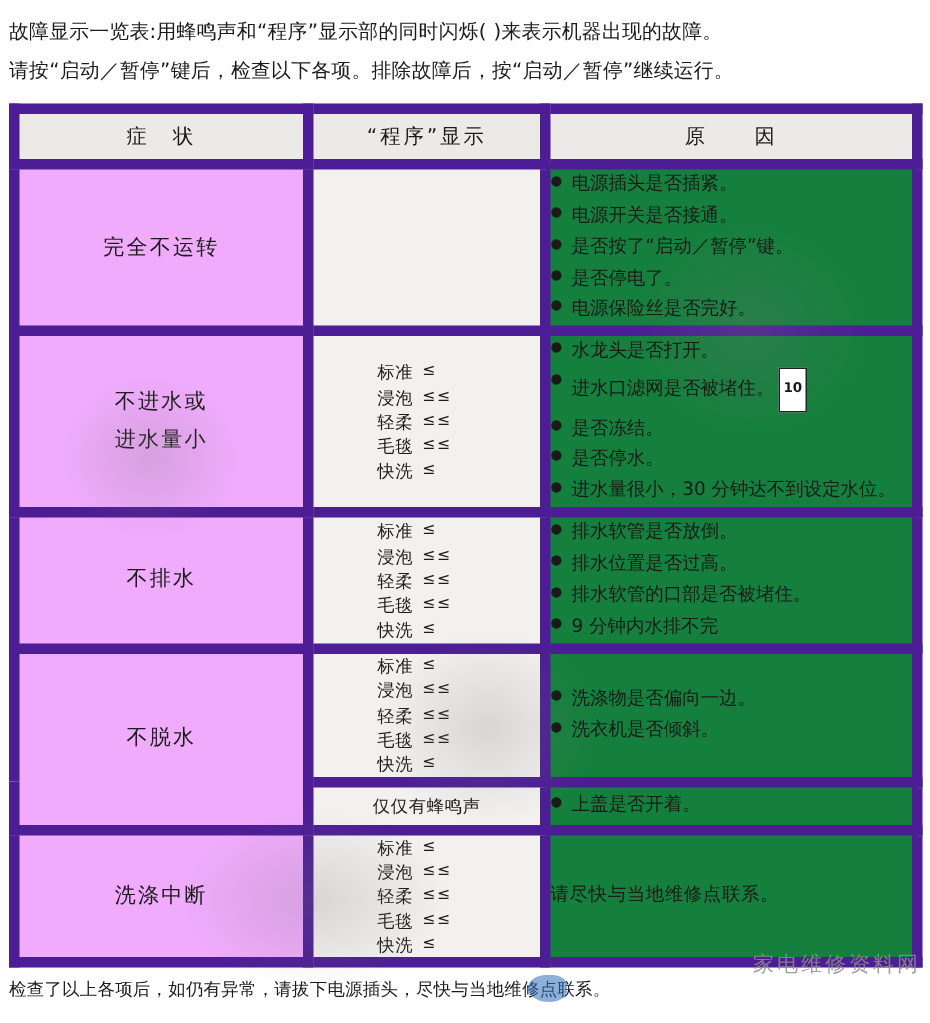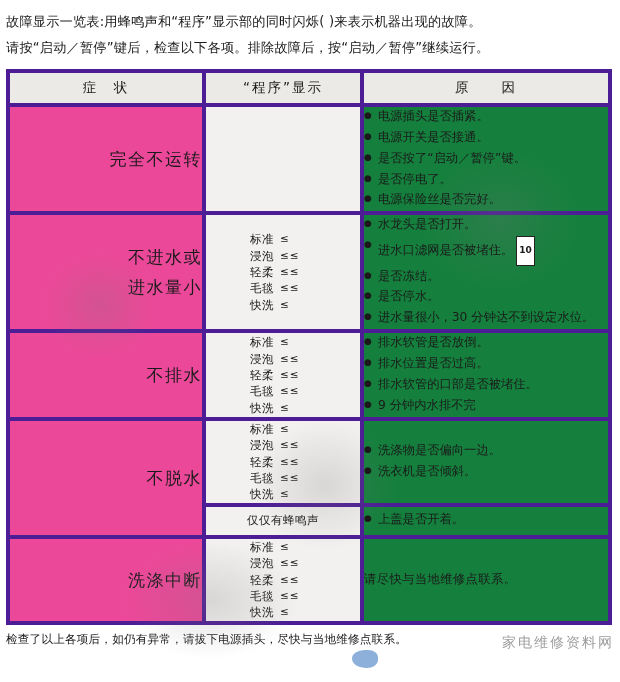--- a/index.html
+++ b/index.html
@@ -32,41 +32,41 @@
     margin: 0 0 2px 0;
   }
   table.fault {
     border-collapse: collapse;
     width: 604px;
     margin: 8px 6px 0 6px;
     table-layout: fixed;
     background: #f2f1ef;
   }
   table.fault th, table.fault td {
-    border: 4px solid #4c1d95;
+    border: 7px solid #4c1d95;
     vertical-align: middle;
     padding: 0;
   }
   thead th {
     height: 30px;
     font-size: 13.5px;
     font-weight: normal;
     letter-spacing: 2px;
     background: #eceae6;
   }
   .col-sym { width: 196px; }
   .col-disp { width: 158px; }
   .col-cause { width: 248px; }
 
   td.sym {
-    text-align: right;
-    font-size: 17px;
+    text-align: center;
+    font-size: 14px;
     letter-spacing: 1.5px;
     line-height: 1.8;
-    background: #ec4899;
+    background: #f0abfc;
   }
   td.disp {
     background: #f2f1ef;
     padding: 6px 0;
   }
   td.cause {
     background: #15803d;
     padding: 7px 6px 7px 8px;
     font-size: 12.3px;
     line-height: 1.62;

